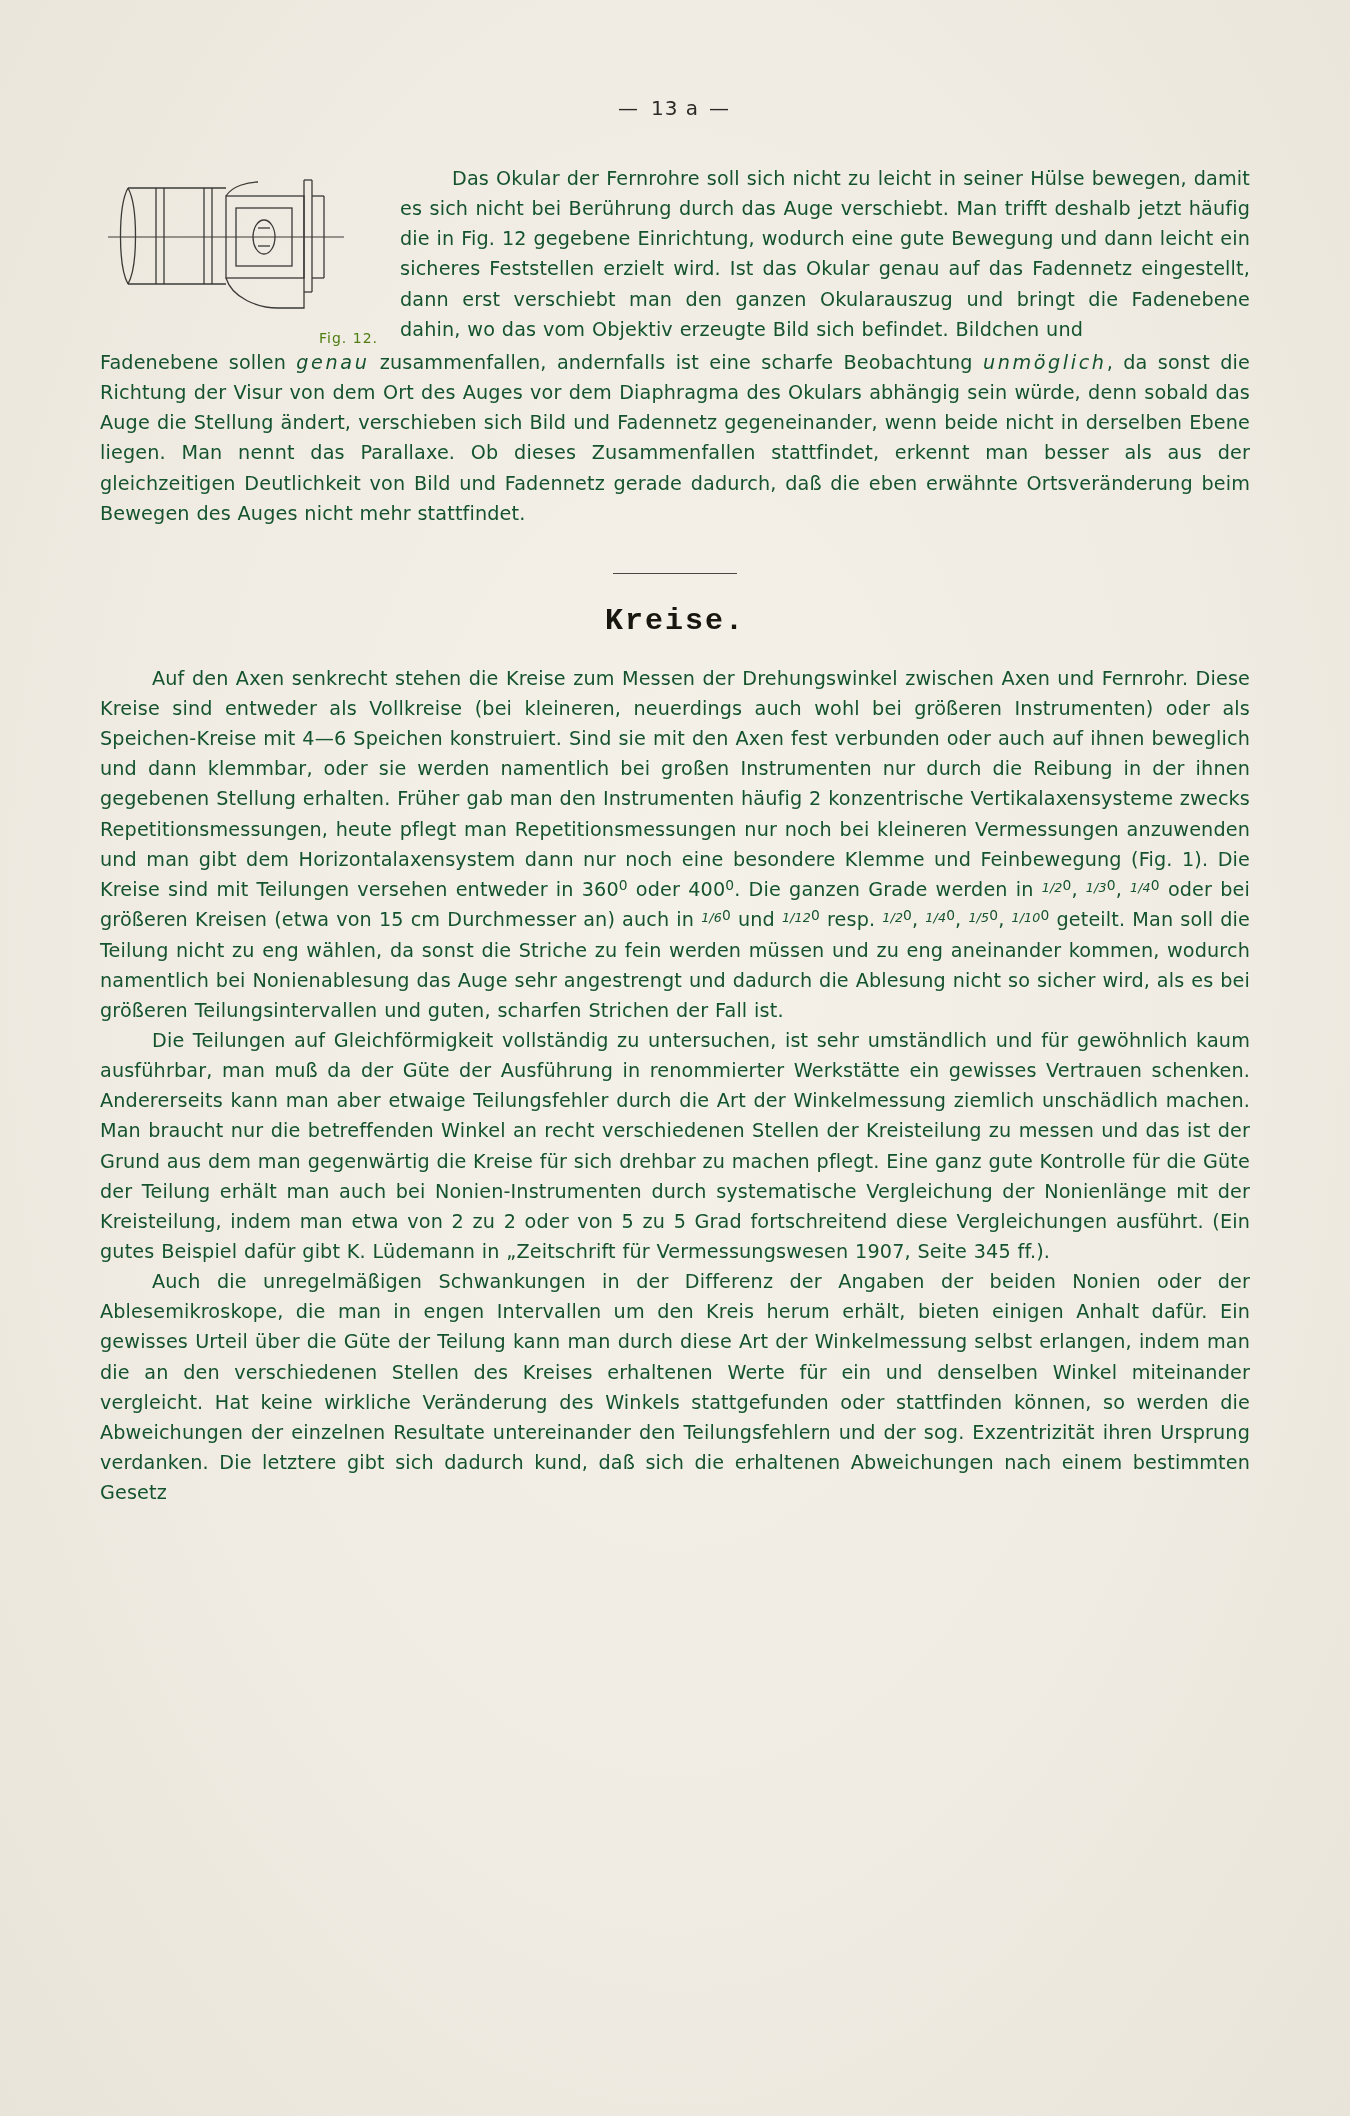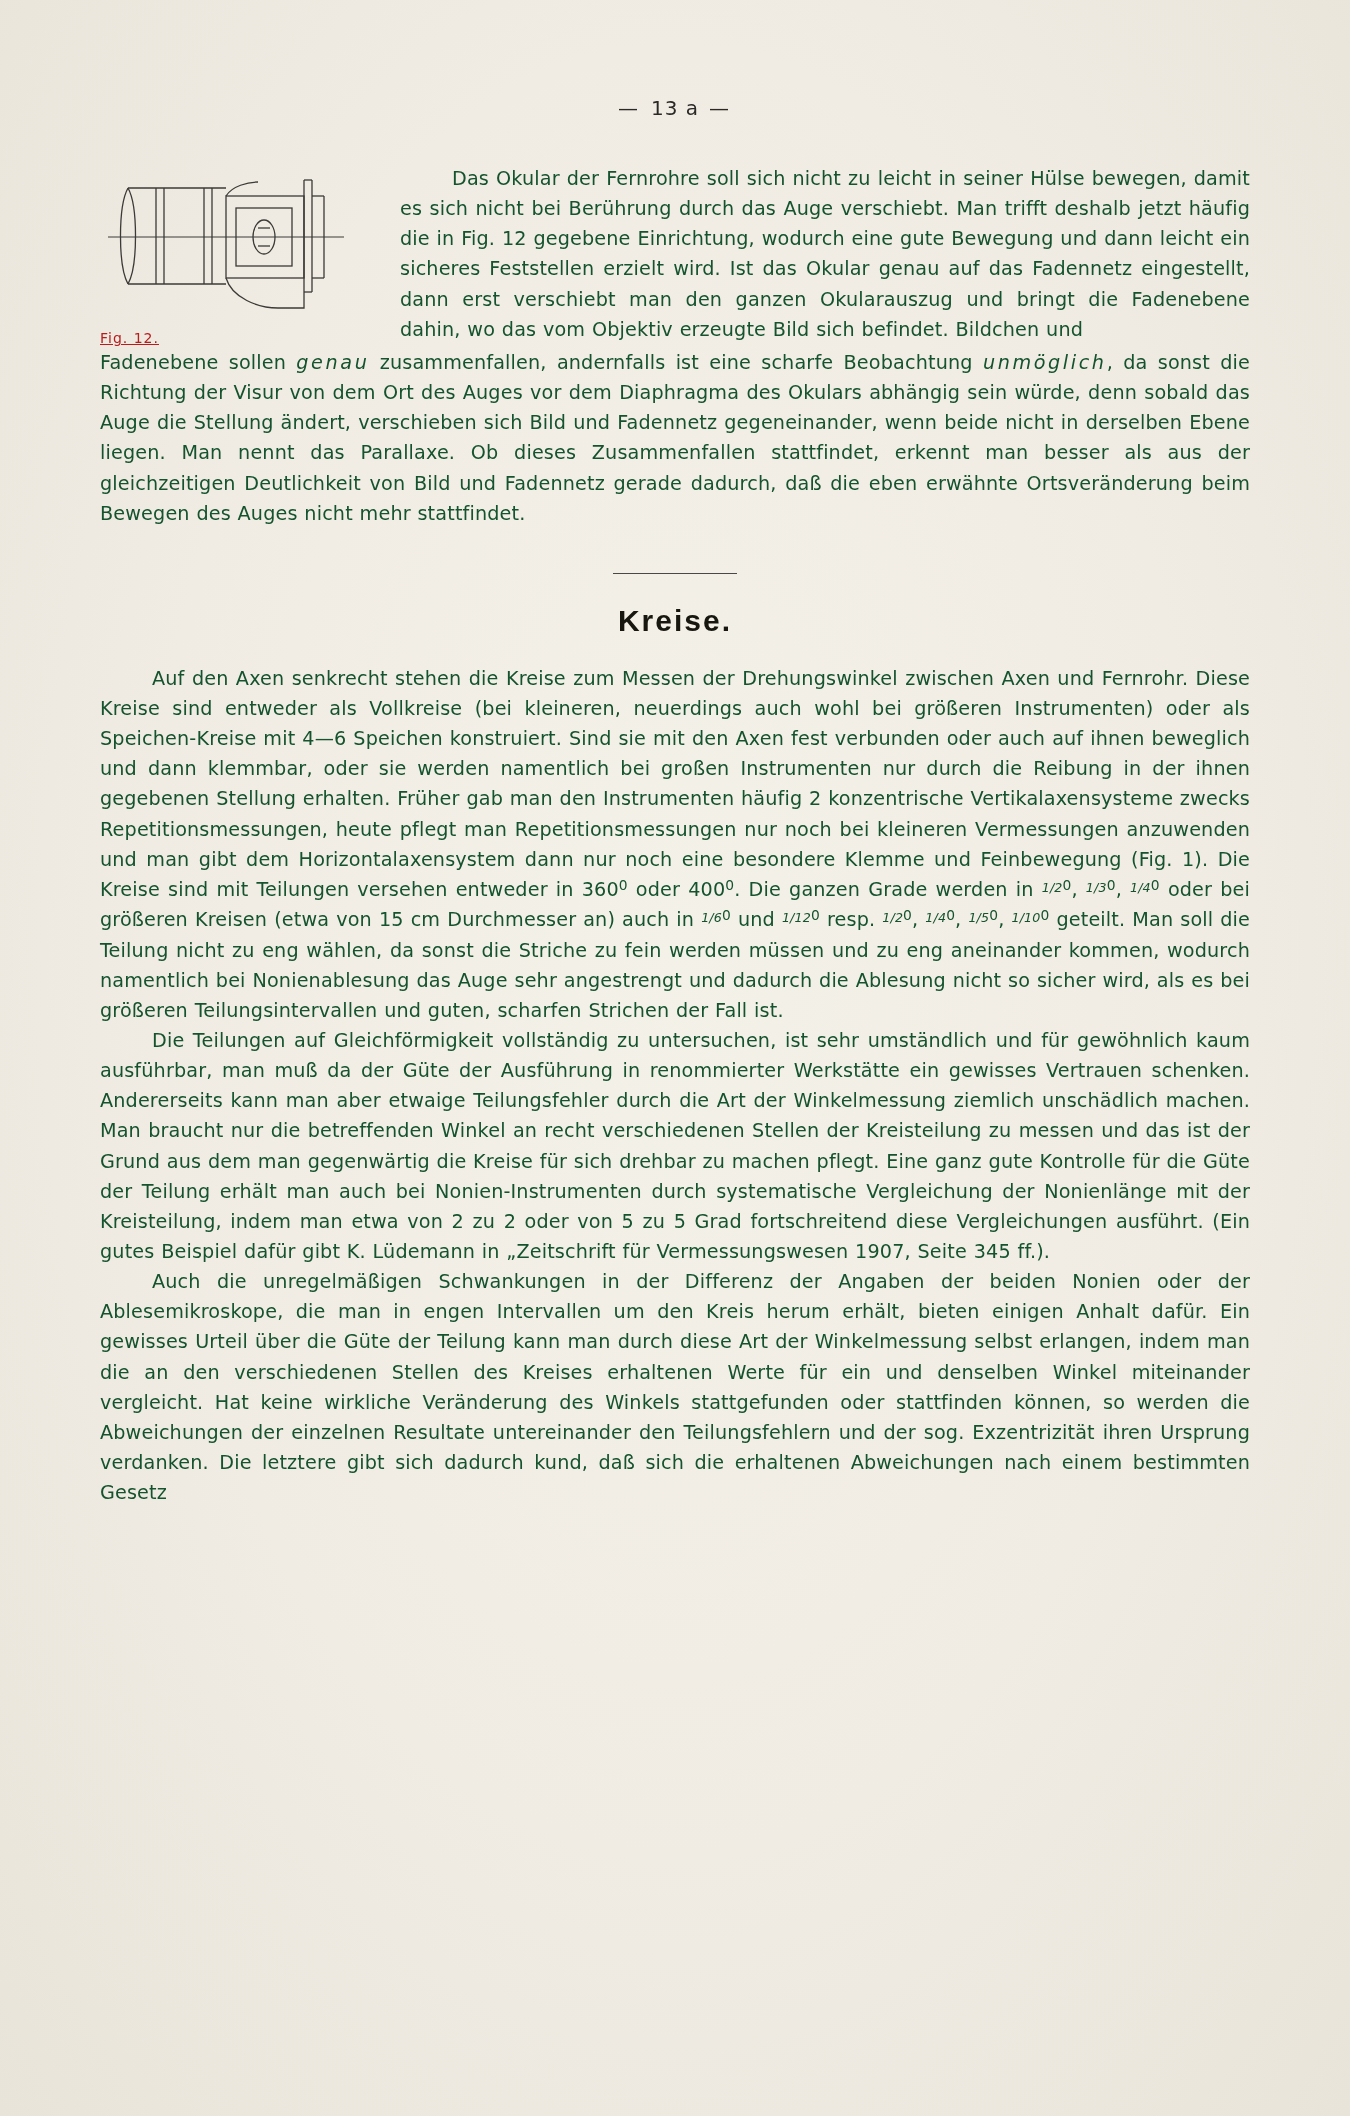--- a/index.html
+++ b/index.html
@@ -45,27 +45,26 @@
   .page-number .dash {
     letter-spacing: 3px;
     padding: 0 10px;
   }
   .fig-block {
     float: left;
     width: 278px;
     margin: 2px 22px 2px 0;
   }
   .fig-caption {
-    text-align: left;
+    text-align: right;
     font-size: 14px;
     letter-spacing: 1px;
-    color: #b91c1c;
+    color: #4d7c0f;
     margin-top: 14px;
     font-family: "DejaVu Sans", sans-serif;
-    text-decoration: underline;
   }
   svg.figure {
     display: block;
     margin: 0 auto;
   }
   p.body {
     font-size: 19.2px;
     line-height: 1.57;
     text-align: justify;
     margin: 0;
@@ -88,21 +87,21 @@
     height: 0;
     border-top: 1px solid #4a4844;
   }
   h2.section {
     text-align: center;
     font-size: 30px;
     font-weight: bold;
     letter-spacing: 2px;
     margin: 0 0 26px 0;
     color: #17160f;
-    font-family: Liberation Sans, sans-serif;
+    font-family: Liberation Mono, monospace;
   }
   sup.fr, .frac {
     font-size: 0.66em;
     vertical-align: 0.35em;
     font-style: italic;
   }
   .deg {
     font-size: 0.72em;
     vertical-align: 0.45em;
   }

